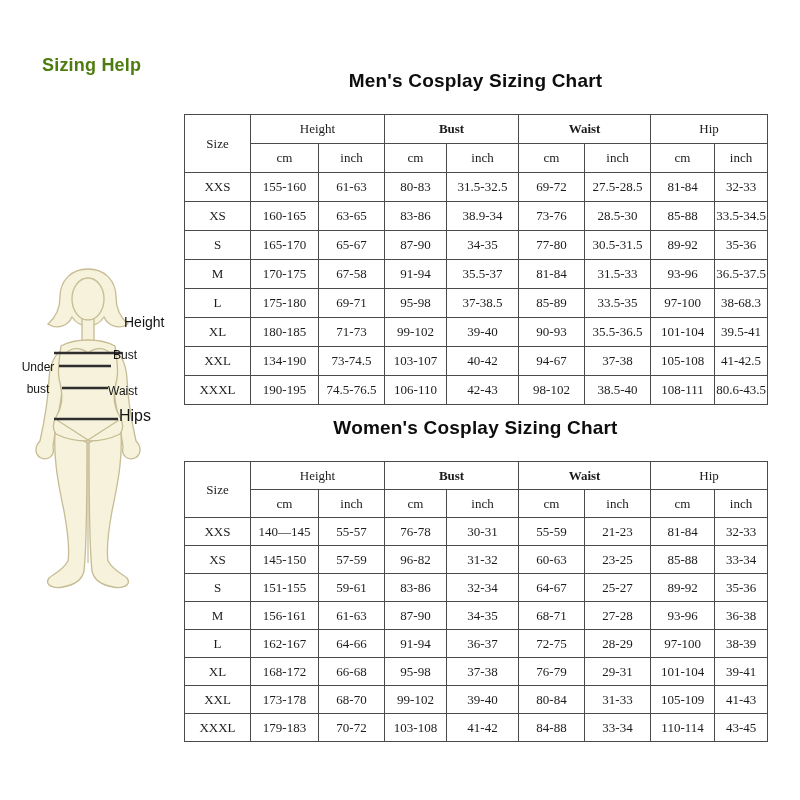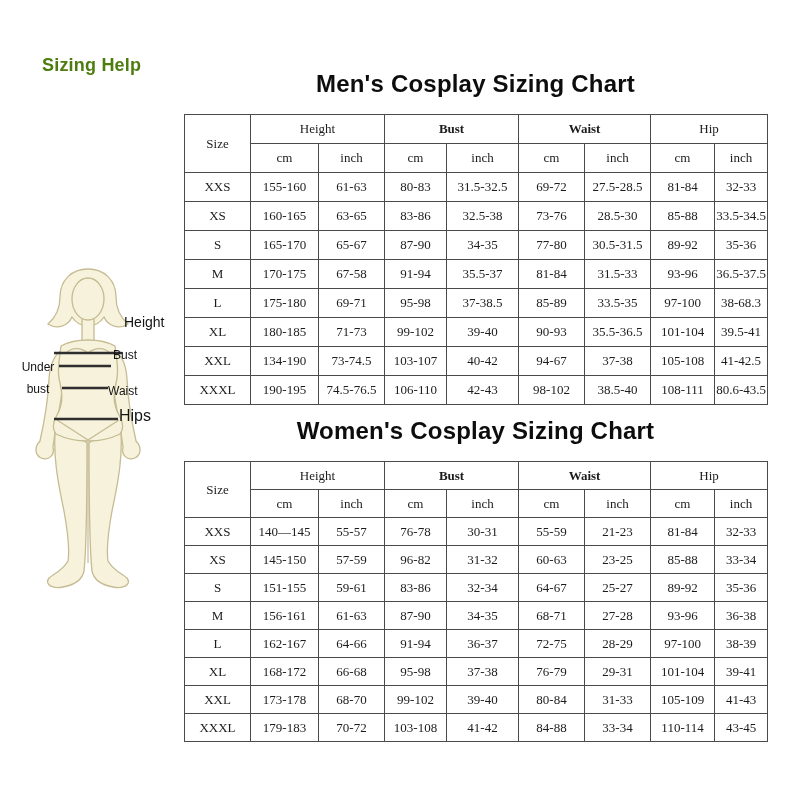--- a/index.html
+++ b/index.html
@@ -7,21 +7,21 @@
     width:800px;height:800px;position:relative;background:#ffffff;
     font-family:"Liberation Sans",sans-serif;color:#111;overflow:hidden;
   }
   .abs{position:absolute;}
   
   .sizing-help{
     left:42px;top:55px;font-size:18px;font-weight:bold;color:#4d7c0f;
     letter-spacing:0.2px;
   }
   .chart-title{
-    left:184px;width:583px;text-align:center;font-size:24px;font-weight:bold;
+    left:184px;width:583px;text-align:center;font-size:19px;font-weight:bold;
     color:#0d0d0d;letter-spacing:0.2px;
   }
   .mens-title{top:70px;}
   .womens-title{top:417px;}
   
   table.size-table{
     position:absolute;left:184px;border-collapse:collapse;table-layout:fixed;
     width:583px;font-family:"Liberation Serif",serif;font-size:13px;color:#1c1c1c;
   }
   table.mens{top:114px;}
@@ -134,21 +134,21 @@
         <td>69-72</td>
         <td>27.5-28.5</td>
         <td>81-84</td>
         <td>32-33</td>
       </tr>
       <tr>
         <td>XS</td>
         <td>160-165</td>
         <td>63-65</td>
         <td>83-86</td>
-        <td>32.5-38</td>
+        <td>38.9-34</td>
         <td>73-76</td>
         <td>28.5-30</td>
         <td>85-88</td>
         <td>33.5-34.5</td>
       </tr>
       <tr>
         <td>S</td>
         <td>165-170</td>
         <td>65-67</td>
         <td>87-90</td>

